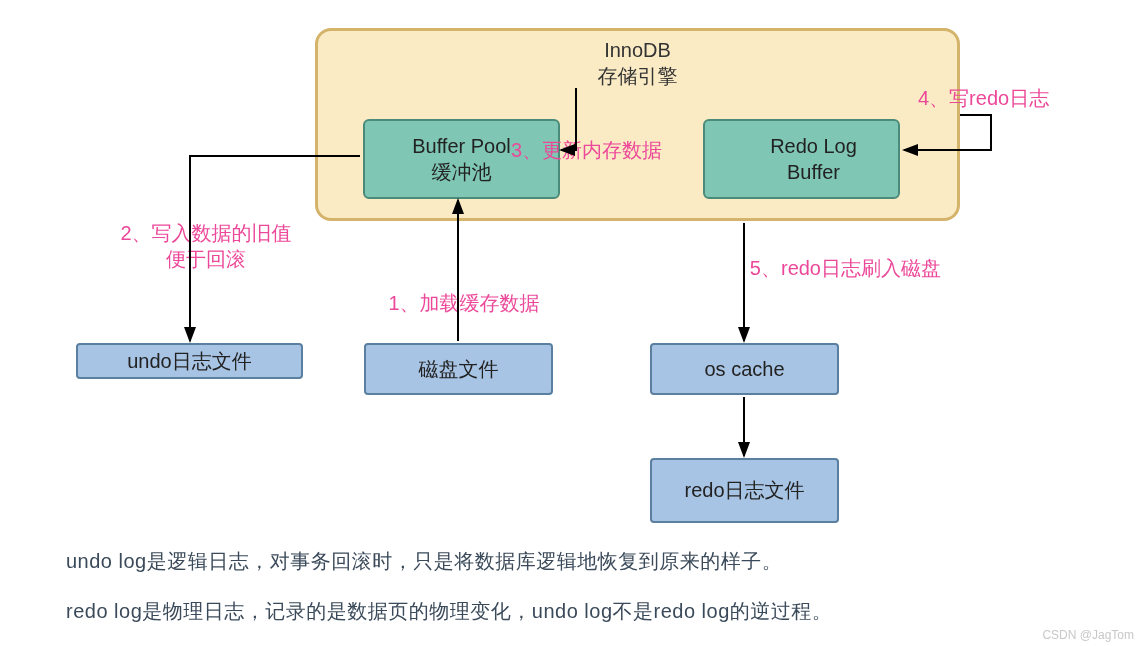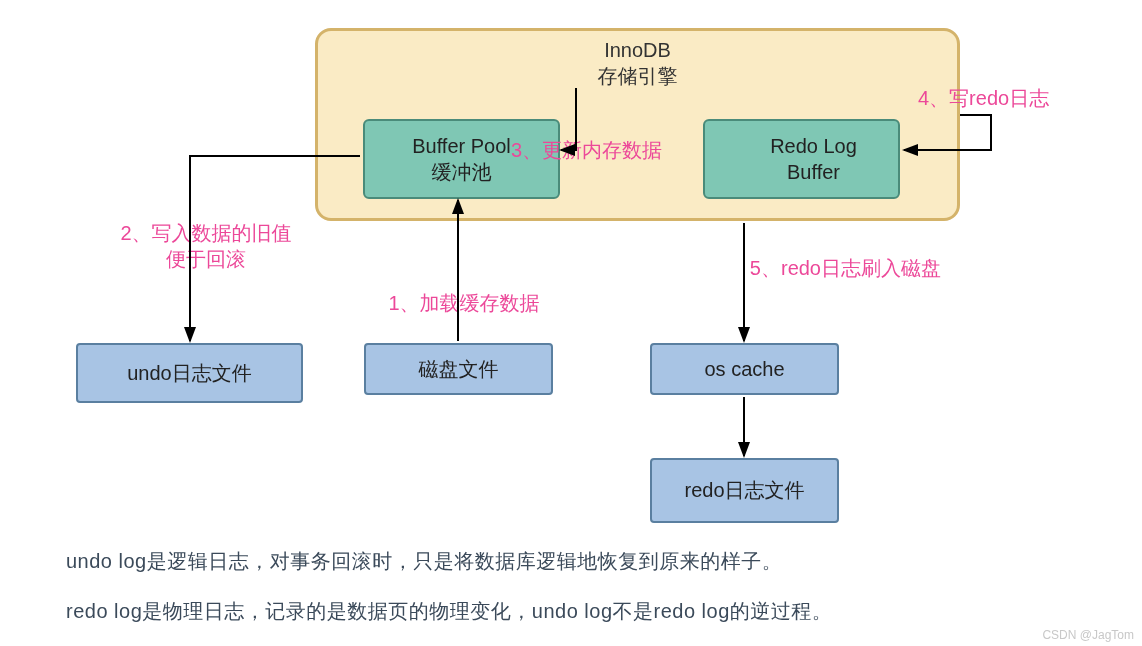--- a/index.html
+++ b/index.html
@@ -58,21 +58,21 @@
     position: absolute;
     background: #a8c4e4;
     border: 2px solid #5a7fa0;
     border-radius: 4px;
     display: flex;
     align-items: center;
     justify-content: center;
     font-size: 20px;
     color: #222;
   }
-  .undo-file { left: 10px;  top: 323px; width: 227px; height: 60px; }
+  .undo-file { left: 10px;  top: 323px; width: 227px; height: 36px; }
   .disk-file { left: 298px; top: 323px; width: 189px; height: 52px; }
   .os-cache  { left: 584px; top: 323px; width: 189px; height: 52px; }
   .redo-file { left: 584px; top: 438px; width: 189px; height: 65px; }
   .label {
     position: absolute;
     font-size: 20px;
     line-height: 26px;
     color: #ec4899;
     text-align: center;
   }

